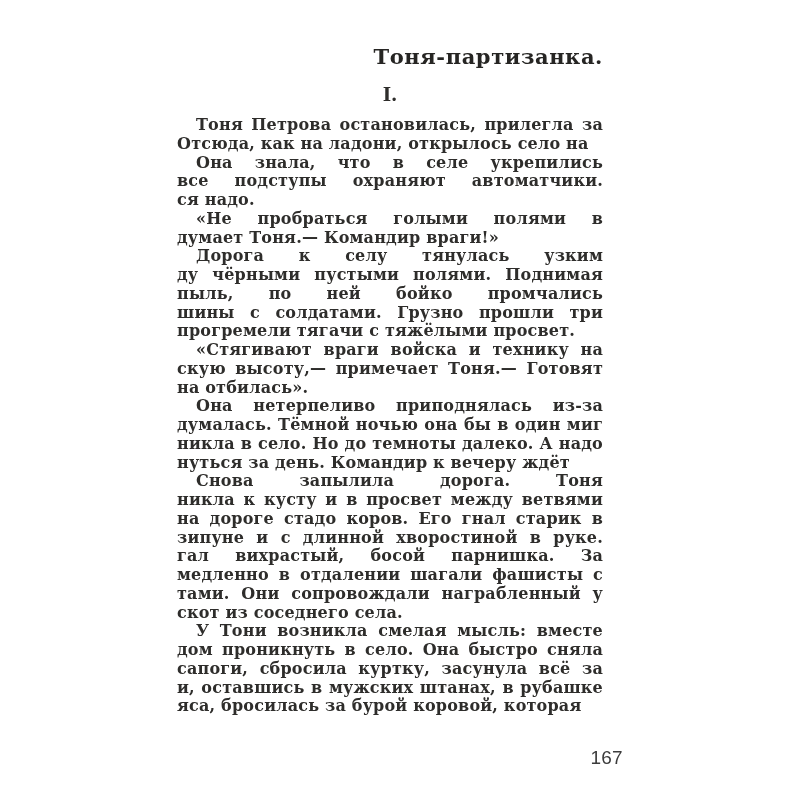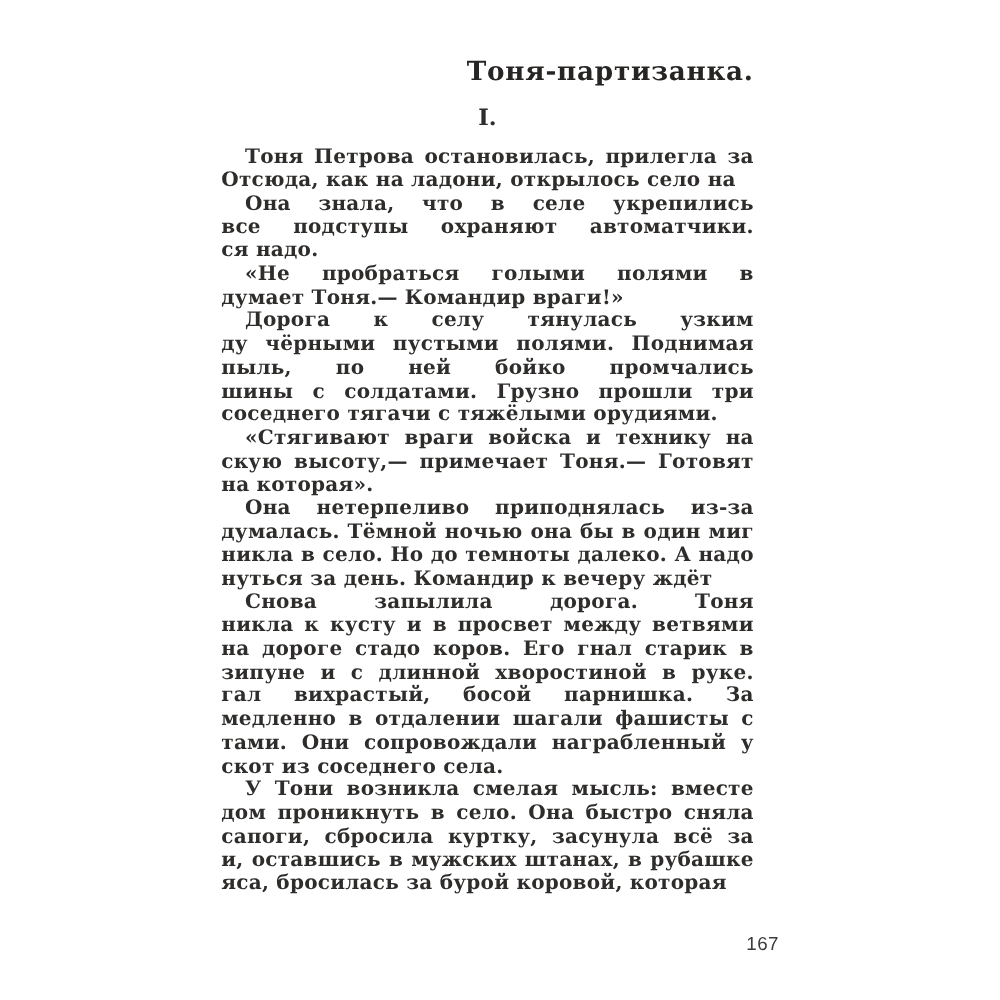--- a/index.html
+++ b/index.html
@@ -61,21 +61,21 @@
     text-align-last: justify;
   }
   .text-line.indent {
     text-indent: 19px;
   }
   .page-number {
     position: absolute;
     top: 747px;
     right: 177px;
     font-family: "Liberation Sans", "DejaVu Sans", sans-serif;
-    font-size: 15px;
+    font-size: 19px;
     color: #3c3c3c;
     letter-spacing: 0.3px;
   }
 </style>
 </head>
 <body>
 
 <div class="book-page">
   <div class="page-title">Тоня-партизанка.</div>
   <div class="section-heading">I.</div>
@@ -91,26 +91,26 @@
       </div>
       <div class="paragraph">
         <div class="text-line indent fill">«Не пробраться голыми полями в Хребтово,—</div>
         <div class="text-line">думает Тоня.— Командир враги!»</div>
       </div>
       <div class="paragraph">
         <div class="text-line indent fill">Дорога к селу тянулась узким полотнищем меж-</div>
         <div class="text-line fill">ду чёрными пустыми полями. Поднимая серую</div>
         <div class="text-line fill">пыль, по ней бойко промчались фашистские ма-</div>
         <div class="text-line fill">шины с солдатами. Грузно прошли три броневика,</div>
-        <div class="text-line">соседнего тягачи с тяжёлыми орудиями.</div>
+        <div class="text-line">прогремели тягачи с тяжёлыми просвет.</div>
       </div>
       <div class="paragraph">
         <div class="text-line indent fill">«Стягивают враги войска и технику на Хребтов-</div>
         <div class="text-line fill">скую высоту,— примечает Тоня.— Готовят налёт</div>
-        <div class="text-line">на которая».</div>
+        <div class="text-line">на отбилась».</div>
       </div>
       <div class="paragraph">
         <div class="text-line indent fill">Она нетерпеливо приподнялась из-за куста и за-</div>
         <div class="text-line fill">думалась. Тёмной ночью она бы в один миг про-</div>
         <div class="text-line fill">никла в село. Но до темноты далеко. А надо обер-</div>
         <div class="text-line">нуться за день. Командир к вечеру ждёт сведений.</div>
       </div>
       <div class="paragraph">
         <div class="text-line indent fill">Снова запылила дорога. Тоня пригнулась, при-</div>
         <div class="text-line fill">никла к кусту и в просвет между ветвями увидела</div>

